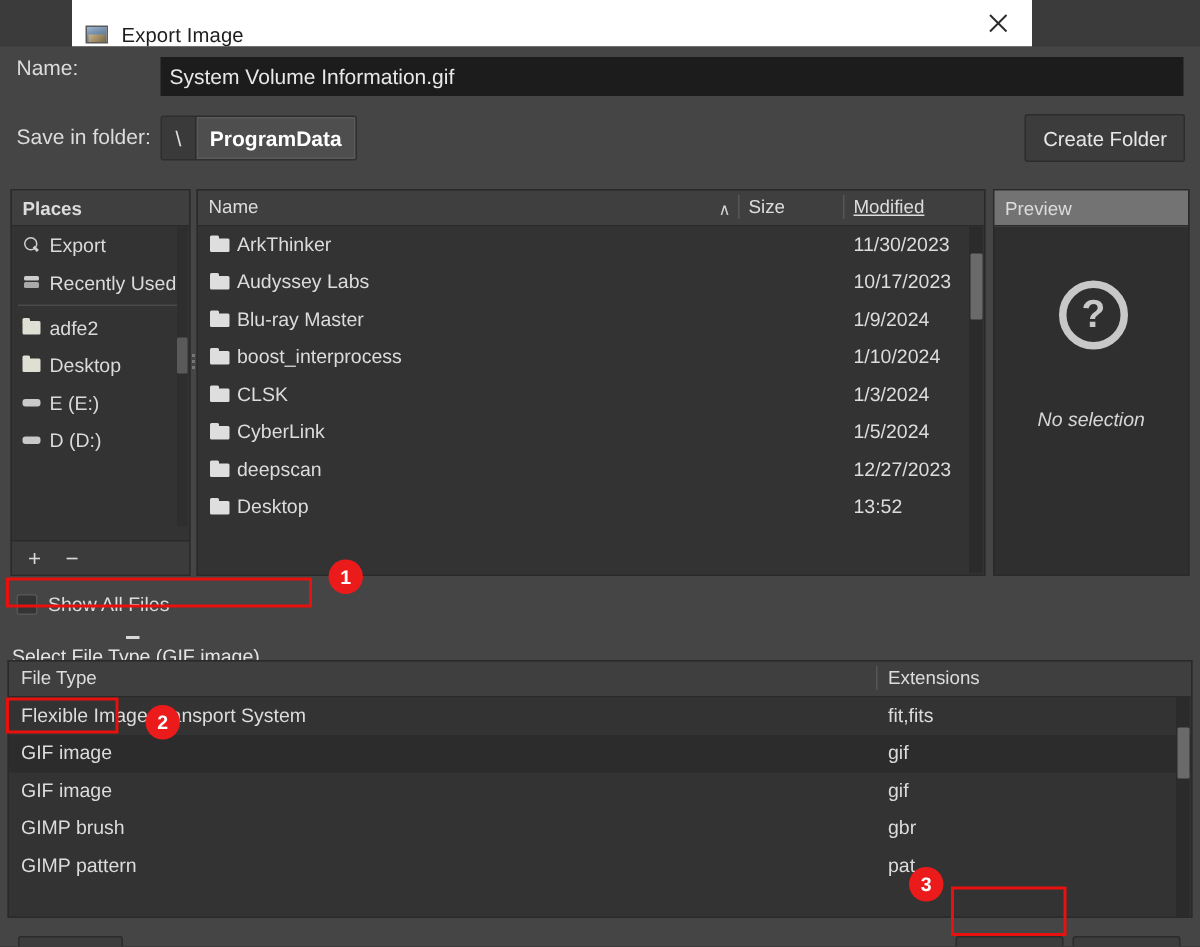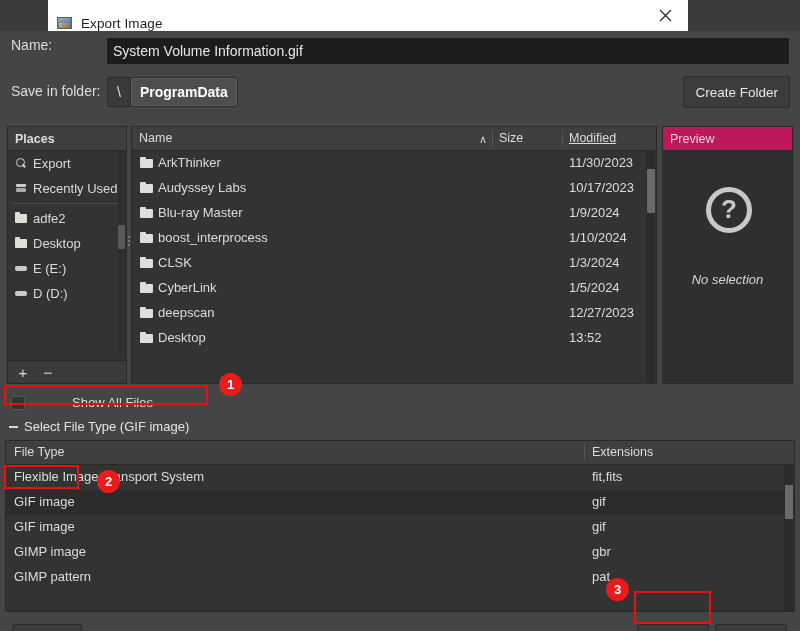--- a/index.html
+++ b/index.html
@@ -355,21 +355,21 @@
   .preview {
     position: absolute;
     left: 655px; top: 0;
     width: 131px; height: 258px;
     background: #2f2f2f;
     border: 1px solid #2a2a2a;
     box-sizing: border-box;
   }
   .pv-header {
     height: 23px;
-    background: #be185d;
+    background: #737373;
     border-bottom: 1px solid #2a2a2a;
     display: flex; align-items: center;
     padding-left: 7px;
     font-size: 12.5px;
     color: #dcdcdc;
   }
   .pv-icon {
     position: absolute;
     left: 43px; top: 60px;
     width: 46px; height: 46px;
@@ -395,37 +395,37 @@
     color: #d6d6d6;
   }
 
   
   .showall {
     position: absolute;
     left: 11px; top: 364px;
     display: flex; align-items: center;
     font-size: 13px;
     color: #dcdcdc;
-    gap: 40px;
   }
   .showall .cbox {
     width: 12px; height: 12px;
     background: #343434;
     border: 1px solid #555;
     margin-right: 7px;
     border-radius: 2px;
   }
 
   
   .expander {
     position: absolute;
     left: 8px; top: 388px;
     display: flex; align-items: center;
     font-size: 13px;
     color: #e4e4e4;
+    flex-direction: column;
   }
   .expander .tri {
     width: 11px; height: 11px;
     margin-right: 5px;
     position: relative;
   }
   .expander .tri::after {
     content:"";
     position:absolute; left:1px; top:5px;
     width:9px;height:2px;background:#d8d8d8;
@@ -700,21 +700,21 @@
         </div>
         <div class="ft-row selected">
           <span class="ft-name">GIF image</span>
           <span class="ft-ext">gif</span>
         </div>
         <div class="ft-row">
           <span class="ft-name">GIF image</span>
           <span class="ft-ext">gif</span>
         </div>
         <div class="ft-row">
-          <span class="ft-name">GIMP image</span>
+          <span class="ft-name">GIMP brush</span>
           <span class="ft-ext">gbr</span>
         </div>
         <div class="ft-row">
           <span class="ft-name">GIMP pattern</span>
           <span class="ft-ext">pat</span>
         </div>
       </div>
       <div class="ft-scroll">
         <div class="thumb"></div>
       </div>

